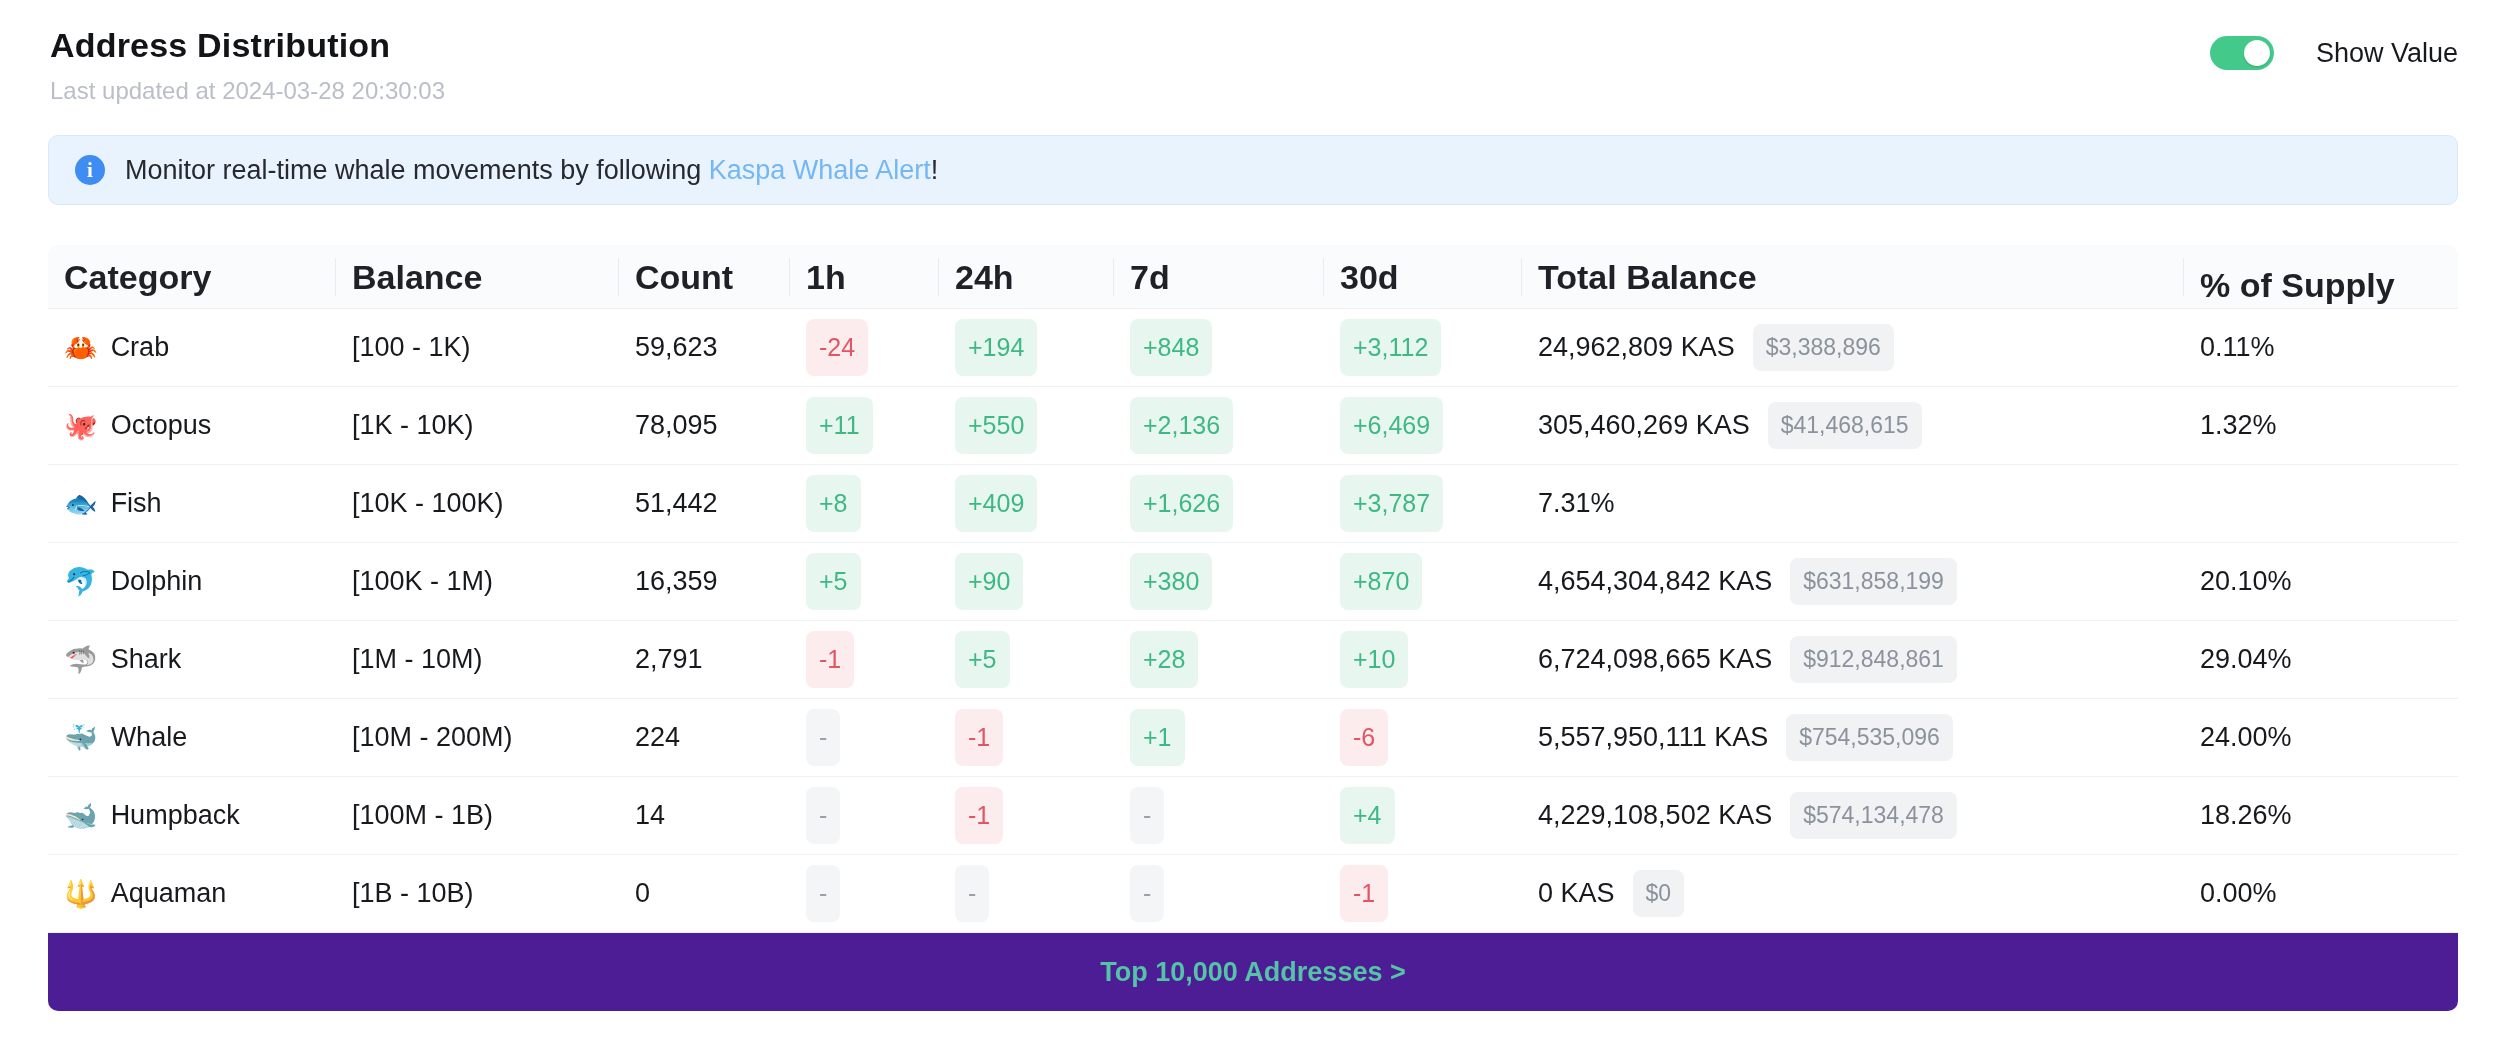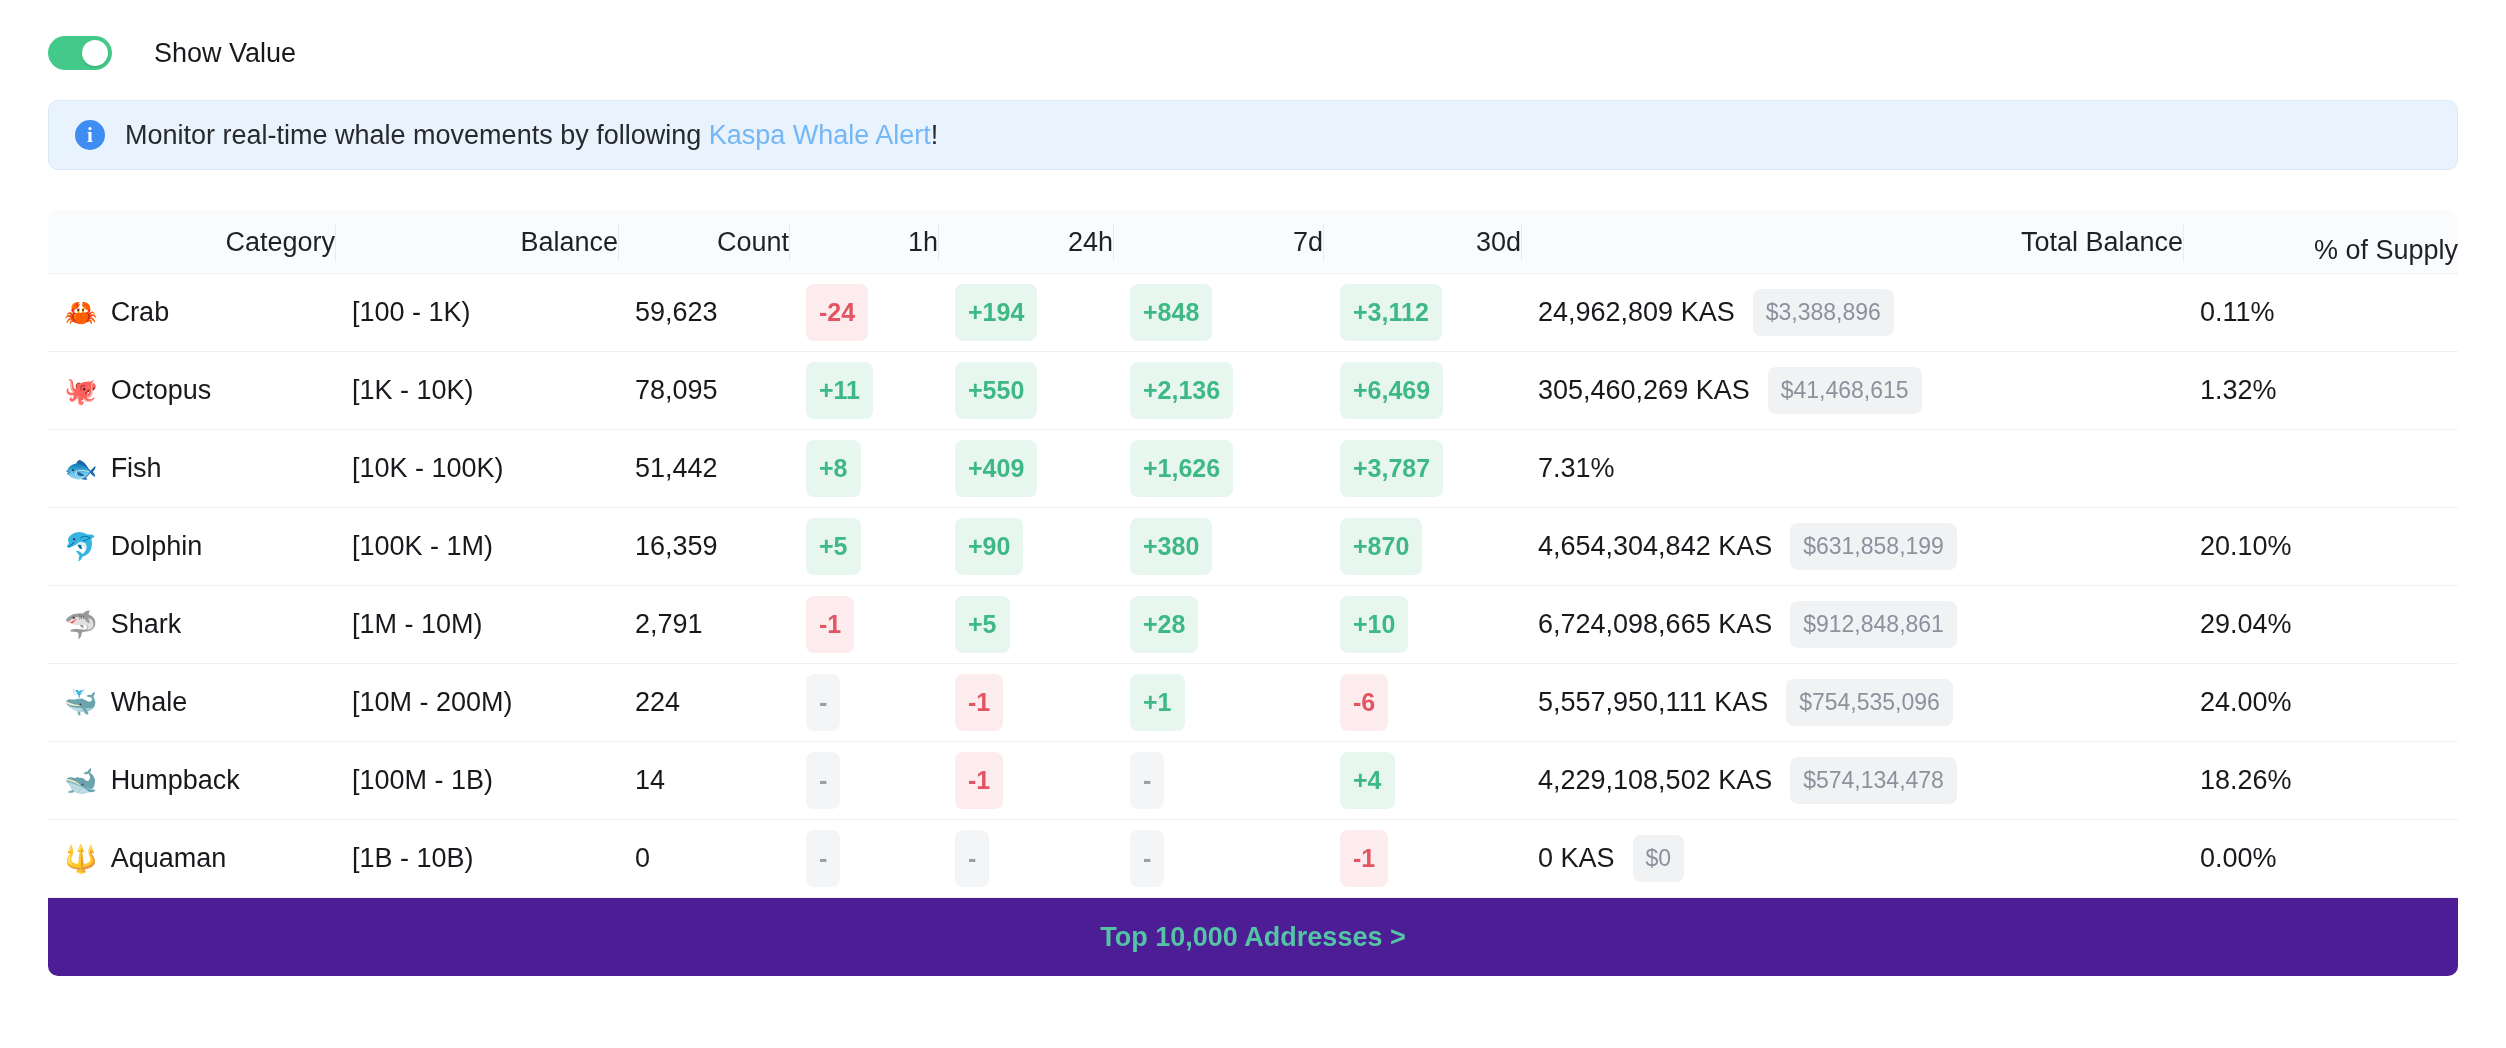--- a/index.html
+++ b/index.html
@@ -76,44 +76,43 @@
     grid-template-columns: 288px 283px 171px 149px 175px 210px 198px 662px 1fr;
     align-items: center;
   }
   .thead {
     background: #fafbfc;
     border-radius: 10px 10px 0 0;
     height: 64px;
     border-bottom: 1px solid #edeff2;
   }
   .th {
-    font-size: 27px;
-    font-weight: 400;
+    font-size: 34px;
+    font-weight: 700;
     color: #1e2125;
     padding-left: 16px;
     height: 38px;
     line-height: 38px;
     border-right: 1px solid #e9ebef;
-    text-align: right;
   }
   .th:last-child { border-right: none; margin-top: 16px; }
   .tbody .tr {
     height: 78px;
     border-bottom: 1px solid #f0f1f4;
     font-size: 27px;
   }
   .td { padding-left: 16px; display: flex; align-items: center; }
   .emoji { margin-right: 13px; font-size: 27px; }
 
   .chg {
     display: inline-block;
     padding: 13px 13px;
     border-radius: 8px;
     font-size: 25px;
-    font-weight: 700;
+    font-weight: 400;
     line-height: 1.25;
   }
   .chg[data-type="pos"] { color: #3eb885; background: #e7f7ef; }
   .chg[data-type="neg"] { color: #e25563; background: #fdeced; }
   .chg[data-type="neutral"] { color: #98a0a9; background: #f3f5f7; }
 
   .kas { color: #17191d; }
   .usd-badge {
     margin-left: 18px;
     display: inline-block;
@@ -142,20 +141,24 @@
     cursor: pointer;
     text-decoration: none;
   }
 </style>
 </head>
 <body>
 
 <div class="container">
 
   <div class="top-bar">
+    <div>
+      <div class="page-title">Address Distribution</div>
+      <div class="last-updated">Last updated at 2024-03-28 20:30:03</div>
+    </div>
     <div class="toggle-block">
       <div class="toggle">
         <div class="knob"></div>
       </div>
       <div class="toggle-label">Show Value</div>
     </div>
   </div>
 
   <div class="banner">
     <div class="info-icon">i</div>

